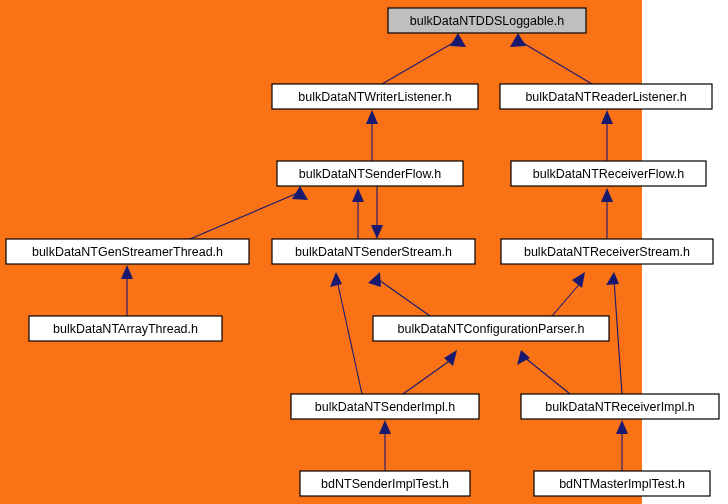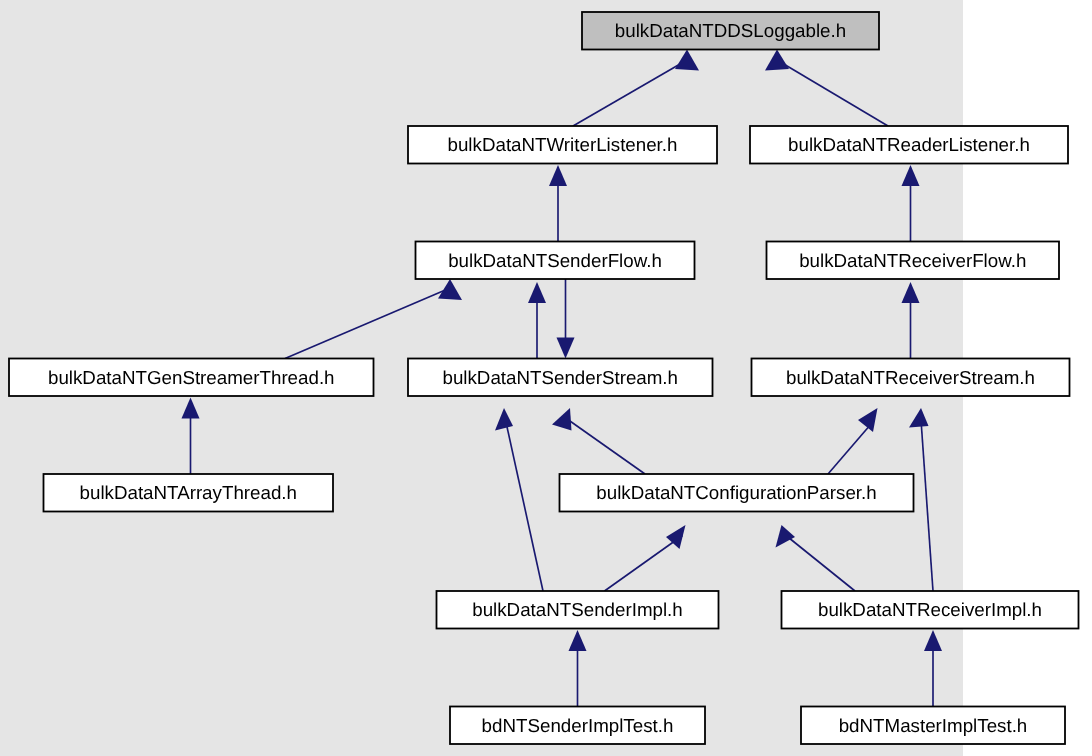--- a/index.html
+++ b/index.html
@@ -10,21 +10,21 @@
   body {
     width: 728px;
     height: 504px;
     overflow: hidden;
     font-family: "Liberation Sans", sans-serif;
   }
   #diagram-root {
     position: relative;
     width: 642px;
     height: 504px;
-    background: #e5e5e5;
+    background: #f97316;
   }
   svg#graph {
     display: block;
     width: 728px;
     height: 504px;
   }
   .node-box {
     fill: #ffffff;
     stroke: #000000;
     stroke-width: 1.2;

